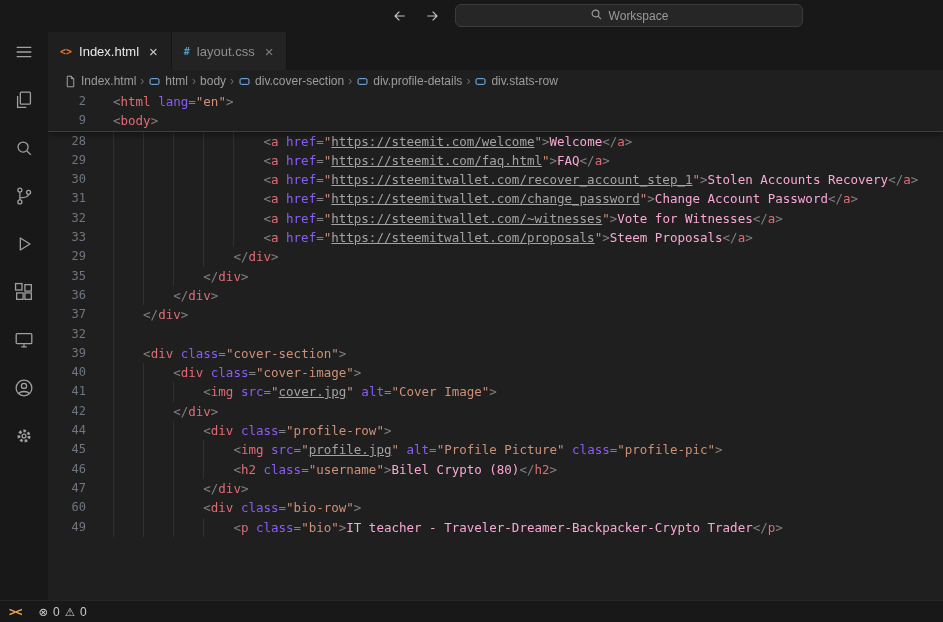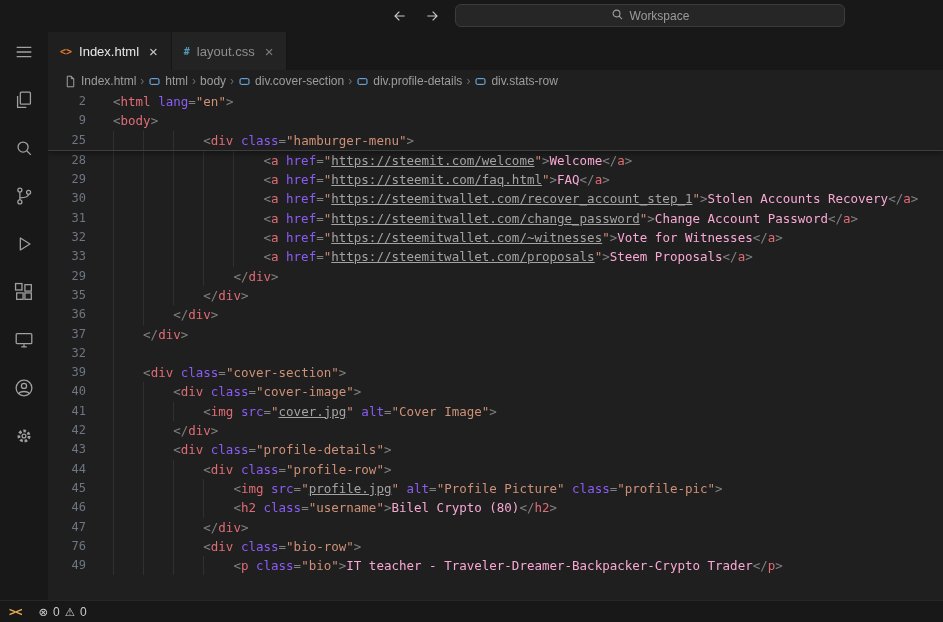--- a/index.html
+++ b/index.html
@@ -5,21 +5,21 @@
   * { margin:0; padding:0; box-sizing:border-box; }
   html,body { width:943px; height:622px; overflow:hidden; background:#1f1f1f;
               font-family:"Liberation Sans", sans-serif; }
 
   .window { width:943px; height:622px; display:flex; flex-direction:column; }
 
   
   .titlebar { height:32px; background:#181818; position:relative; flex:none; }
   .nav-arrows { position:absolute; left:392px; top:0; height:32px; display:flex; align-items:center; gap:16px; }
   .nav-arrows svg { display:block; }
-  .command-center { position:absolute; left:455px; top:4px; width:390px; height:23px;
+  .command-center { position:absolute; left:455px; top:4px; width:348px; height:23px;
       background:#262626; border:1px solid #3c3c3c; border-radius:6px;
       display:flex; align-items:center; justify-content:center; gap:6px;
       color:#9b9b9b; font-size:12px; cursor:pointer; }
 
   
   .main-row { flex:1; display:flex; min-height:0; }
 
   .activity-bar { width:48px; background:#181818; flex:none; display:flex; flex-direction:column; align-items:center; padding-bottom:4px; }
   .ab-icon { width:48px; height:40px; display:flex; align-items:center; justify-content:center; color:#a0a0a0; cursor:pointer; }
   .ab-icon + .ab-icon { margin-top:8px; }
@@ -212,44 +212,42 @@
               <rect x="2.5" y="4.5" width="11" height="7" rx="1.5"></rect>
             </svg>
           <span>div.stats-row</span>
         </span>
       </div>
 
       <div class="editor">
         <div class="sticky">
             <div class="code-line"><div class="line-num">2</div><div class="line-code"><span class="tk-p">&lt;</span><span class="tk-t">html</span><span class="tk-a"> lang</span><span class="tk-p">=</span><span class="tk-s">"en"</span><span class="tk-p">&gt;</span></div></div>
             <div class="code-line"><div class="line-num">9</div><div class="line-code"><span class="tk-p">&lt;</span><span class="tk-t">body</span><span class="tk-p">&gt;</span></div></div>
-            <div class="code-line"><div class="line-num">25</div><div class="line-code"><span class="ind"></span><span class="ind"></span><span class="ind"></span><span class="tk-p">&lt;</span><span class="tk-t">div</span><span class="tk-a"> class</span><span class="tk-p">=</span><span class="tk-s">"hamburger-menu"</span><span class="tk-p">&gt;</span></div></div>
           </div>
         <div>
             <div class="code-line"><div class="line-num">28</div><div class="line-code"><span class="ind"></span><span class="ind"></span><span class="ind"></span><span class="ind"></span><span class="ind"></span><span class="tk-p">&lt;</span><span class="tk-t">a</span><span class="tk-a"> href</span><span class="tk-p">=</span><span class="tk-s">"</span><span class="tk-u">https://steemit.com/welcome</span><span class="tk-s">"</span><span class="tk-p">&gt;</span><span class="tk-x">Welcome</span><span class="tk-p">&lt;/</span><span class="tk-t">a</span><span class="tk-p">&gt;</span></div></div>
             <div class="code-line"><div class="line-num">29</div><div class="line-code"><span class="ind"></span><span class="ind"></span><span class="ind"></span><span class="ind"></span><span class="ind"></span><span class="tk-p">&lt;</span><span class="tk-t">a</span><span class="tk-a"> href</span><span class="tk-p">=</span><span class="tk-s">"</span><span class="tk-u">https://steemit.com/faq.html</span><span class="tk-s">"</span><span class="tk-p">&gt;</span><span class="tk-x">FAQ</span><span class="tk-p">&lt;/</span><span class="tk-t">a</span><span class="tk-p">&gt;</span></div></div>
             <div class="code-line"><div class="line-num">30</div><div class="line-code"><span class="ind"></span><span class="ind"></span><span class="ind"></span><span class="ind"></span><span class="ind"></span><span class="tk-p">&lt;</span><span class="tk-t">a</span><span class="tk-a"> href</span><span class="tk-p">=</span><span class="tk-s">"</span><span class="tk-u">https://steemitwallet.com/recover_account_step_1</span><span class="tk-s">"</span><span class="tk-p">&gt;</span><span class="tk-x">Stolen Accounts Recovery</span><span class="tk-p">&lt;/</span><span class="tk-t">a</span><span class="tk-p">&gt;</span></div></div>
             <div class="code-line"><div class="line-num">31</div><div class="line-code"><span class="ind"></span><span class="ind"></span><span class="ind"></span><span class="ind"></span><span class="ind"></span><span class="tk-p">&lt;</span><span class="tk-t">a</span><span class="tk-a"> href</span><span class="tk-p">=</span><span class="tk-s">"</span><span class="tk-u">https://steemitwallet.com/change_password</span><span class="tk-s">"</span><span class="tk-p">&gt;</span><span class="tk-x">Change Account Password</span><span class="tk-p">&lt;/</span><span class="tk-t">a</span><span class="tk-p">&gt;</span></div></div>
             <div class="code-line"><div class="line-num">32</div><div class="line-code"><span class="ind"></span><span class="ind"></span><span class="ind"></span><span class="ind"></span><span class="ind"></span><span class="tk-p">&lt;</span><span class="tk-t">a</span><span class="tk-a"> href</span><span class="tk-p">=</span><span class="tk-s">"</span><span class="tk-u">https://steemitwallet.com/~witnesses</span><span class="tk-s">"</span><span class="tk-p">&gt;</span><span class="tk-x">Vote for Witnesses</span><span class="tk-p">&lt;/</span><span class="tk-t">a</span><span class="tk-p">&gt;</span></div></div>
             <div class="code-line"><div class="line-num">33</div><div class="line-code"><span class="ind"></span><span class="ind"></span><span class="ind"></span><span class="ind"></span><span class="ind"></span><span class="tk-p">&lt;</span><span class="tk-t">a</span><span class="tk-a"> href</span><span class="tk-p">=</span><span class="tk-s">"</span><span class="tk-u">https://steemitwallet.com/proposals</span><span class="tk-s">"</span><span class="tk-p">&gt;</span><span class="tk-x">Steem Proposals</span><span class="tk-p">&lt;/</span><span class="tk-t">a</span><span class="tk-p">&gt;</span></div></div>
             <div class="code-line"><div class="line-num">29</div><div class="line-code"><span class="ind"></span><span class="ind"></span><span class="ind"></span><span class="ind"></span><span class="tk-p">&lt;/</span><span class="tk-t">div</span><span class="tk-p">&gt;</span></div></div>
             <div class="code-line"><div class="line-num">35</div><div class="line-code"><span class="ind"></span><span class="ind"></span><span class="ind"></span><span class="tk-p">&lt;/</span><span class="tk-t">div</span><span class="tk-p">&gt;</span></div></div>
             <div class="code-line"><div class="line-num">36</div><div class="line-code"><span class="ind"></span><span class="ind"></span><span class="tk-p">&lt;/</span><span class="tk-t">div</span><span class="tk-p">&gt;</span></div></div>
             <div class="code-line"><div class="line-num">37</div><div class="line-code"><span class="ind"></span><span class="tk-p">&lt;/</span><span class="tk-t">div</span><span class="tk-p">&gt;</span></div></div>
             <div class="code-line"><div class="line-num">32</div><div class="line-code"><span class="ind"></span></div></div>
             <div class="code-line"><div class="line-num">39</div><div class="line-code"><span class="ind"></span><span class="tk-p">&lt;</span><span class="tk-t">div</span><span class="tk-a"> class</span><span class="tk-p">=</span><span class="tk-s">"cover-section"</span><span class="tk-p">&gt;</span></div></div>
             <div class="code-line"><div class="line-num">40</div><div class="line-code"><span class="ind"></span><span class="ind"></span><span class="tk-p">&lt;</span><span class="tk-t">div</span><span class="tk-a"> class</span><span class="tk-p">=</span><span class="tk-s">"cover-image"</span><span class="tk-p">&gt;</span></div></div>
             <div class="code-line"><div class="line-num">41</div><div class="line-code"><span class="ind"></span><span class="ind"></span><span class="ind"></span><span class="tk-p">&lt;</span><span class="tk-t">img</span><span class="tk-a"> src</span><span class="tk-p">=</span><span class="tk-s">"</span><span class="tk-u">cover.jpg</span><span class="tk-s">"</span><span class="tk-a"> alt</span><span class="tk-p">=</span><span class="tk-s">"Cover Image"</span><span class="tk-p">&gt;</span></div></div>
             <div class="code-line"><div class="line-num">42</div><div class="line-code"><span class="ind"></span><span class="ind"></span><span class="tk-p">&lt;/</span><span class="tk-t">div</span><span class="tk-p">&gt;</span></div></div>
-            <div class="code-line"><div class="line-num">43</div><div class="line-code"><span class="ind"></span><span class="ind"></span><span class="tk-p">&lt;</span><span class="tk-t">div</span><span class="tk-a"> class</span><span class="tk-p">=</span><span class="tk-s">"profile-details"</span><span class="tk-p">&gt;</span></div></div>
             <div class="code-line"><div class="line-num">44</div><div class="line-code"><span class="ind"></span><span class="ind"></span><span class="ind"></span><span class="tk-p">&lt;</span><span class="tk-t">div</span><span class="tk-a"> class</span><span class="tk-p">=</span><span class="tk-s">"profile-row"</span><span class="tk-p">&gt;</span></div></div>
             <div class="code-line"><div class="line-num">45</div><div class="line-code"><span class="ind"></span><span class="ind"></span><span class="ind"></span><span class="ind"></span><span class="tk-p">&lt;</span><span class="tk-t">img</span><span class="tk-a"> src</span><span class="tk-p">=</span><span class="tk-s">"</span><span class="tk-u">profile.jpg</span><span class="tk-s">"</span><span class="tk-a"> alt</span><span class="tk-p">=</span><span class="tk-s">"Profile Picture"</span><span class="tk-a"> class</span><span class="tk-p">=</span><span class="tk-s">"profile-pic"</span><span class="tk-p">&gt;</span></div></div>
             <div class="code-line"><div class="line-num">46</div><div class="line-code"><span class="ind"></span><span class="ind"></span><span class="ind"></span><span class="ind"></span><span class="tk-p">&lt;</span><span class="tk-t">h2</span><span class="tk-a"> class</span><span class="tk-p">=</span><span class="tk-s">"username"</span><span class="tk-p">&gt;</span><span class="tk-x">Bilel Crypto (80)</span><span class="tk-p">&lt;/</span><span class="tk-t">h2</span><span class="tk-p">&gt;</span></div></div>
             <div class="code-line"><div class="line-num">47</div><div class="line-code"><span class="ind"></span><span class="ind"></span><span class="ind"></span><span class="tk-p">&lt;/</span><span class="tk-t">div</span><span class="tk-p">&gt;</span></div></div>
-            <div class="code-line"><div class="line-num">76</div><div class="line-code"><span class="ind"></span><span class="ind"></span><span class="ind"></span><span class="tk-p">&lt;</span><span class="tk-t">div</span><span class="tk-a"> class</span><span class="tk-p">=</span><span class="tk-s">"bio-row"</span><span class="tk-p">&gt;</span></div></div>
+            <div class="code-line"><div class="line-num">60</div><div class="line-code"><span class="ind"></span><span class="ind"></span><span class="ind"></span><span class="tk-p">&lt;</span><span class="tk-t">div</span><span class="tk-a"> class</span><span class="tk-p">=</span><span class="tk-s">"bio-row"</span><span class="tk-p">&gt;</span></div></div>
             <div class="code-line"><div class="line-num">49</div><div class="line-code"><span class="ind"></span><span class="ind"></span><span class="ind"></span><span class="ind"></span><span class="tk-p">&lt;</span><span class="tk-t">p</span><span class="tk-a"> class</span><span class="tk-p">=</span><span class="tk-s">"bio"</span><span class="tk-p">&gt;</span><span class="tk-x">IT teacher - Traveler-Dreamer-Backpacker-Crypto Trader</span><span class="tk-p">&lt;/</span><span class="tk-t">p</span><span class="tk-p">&gt;</span></div></div>
           </div>
       </div>
 
     </div>
   </div>
 
   <div class="status-bar">
     <div class="sb-remote">&gt;&lt;</div>
     <div class="sb-problems">

